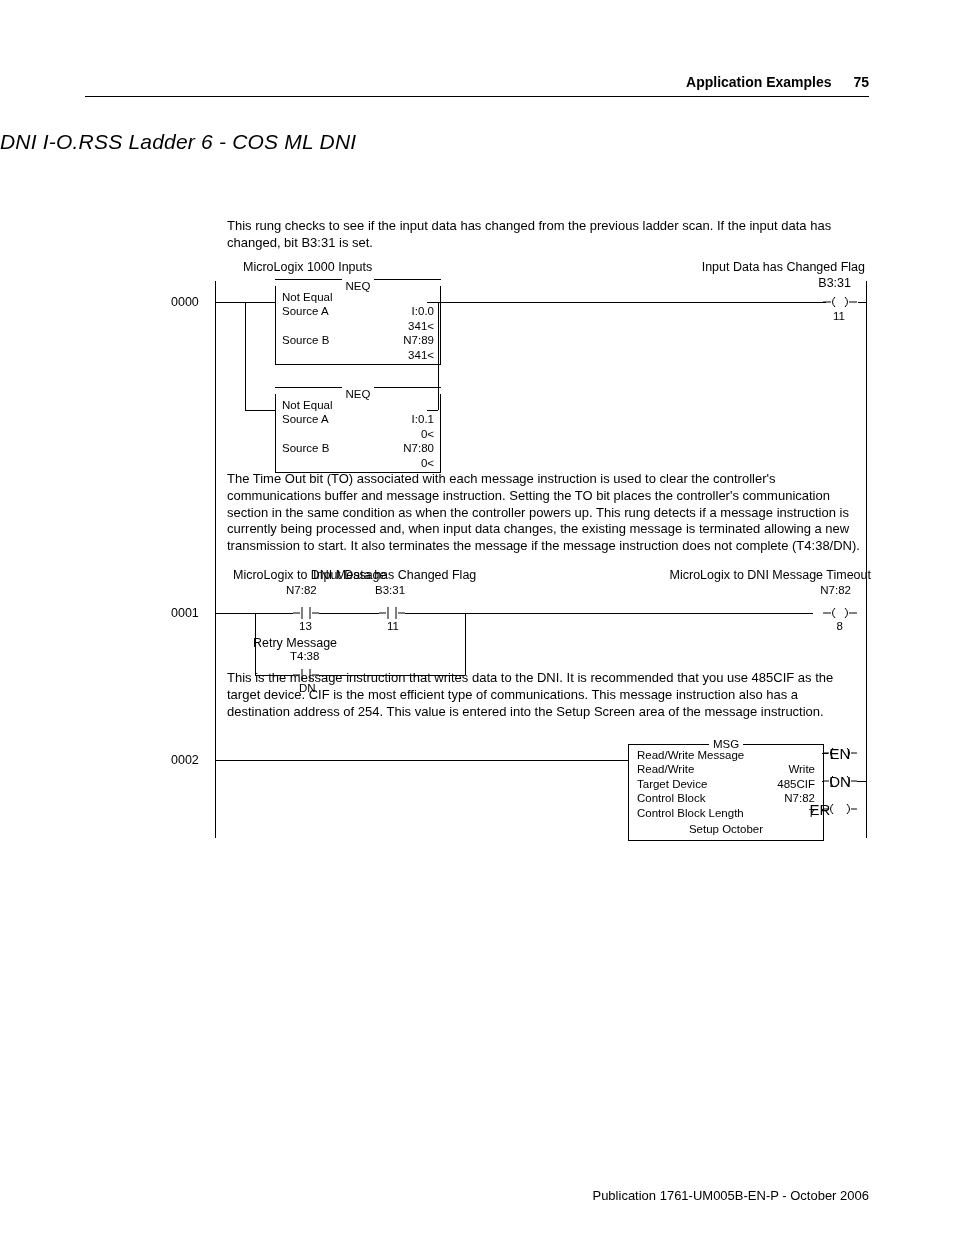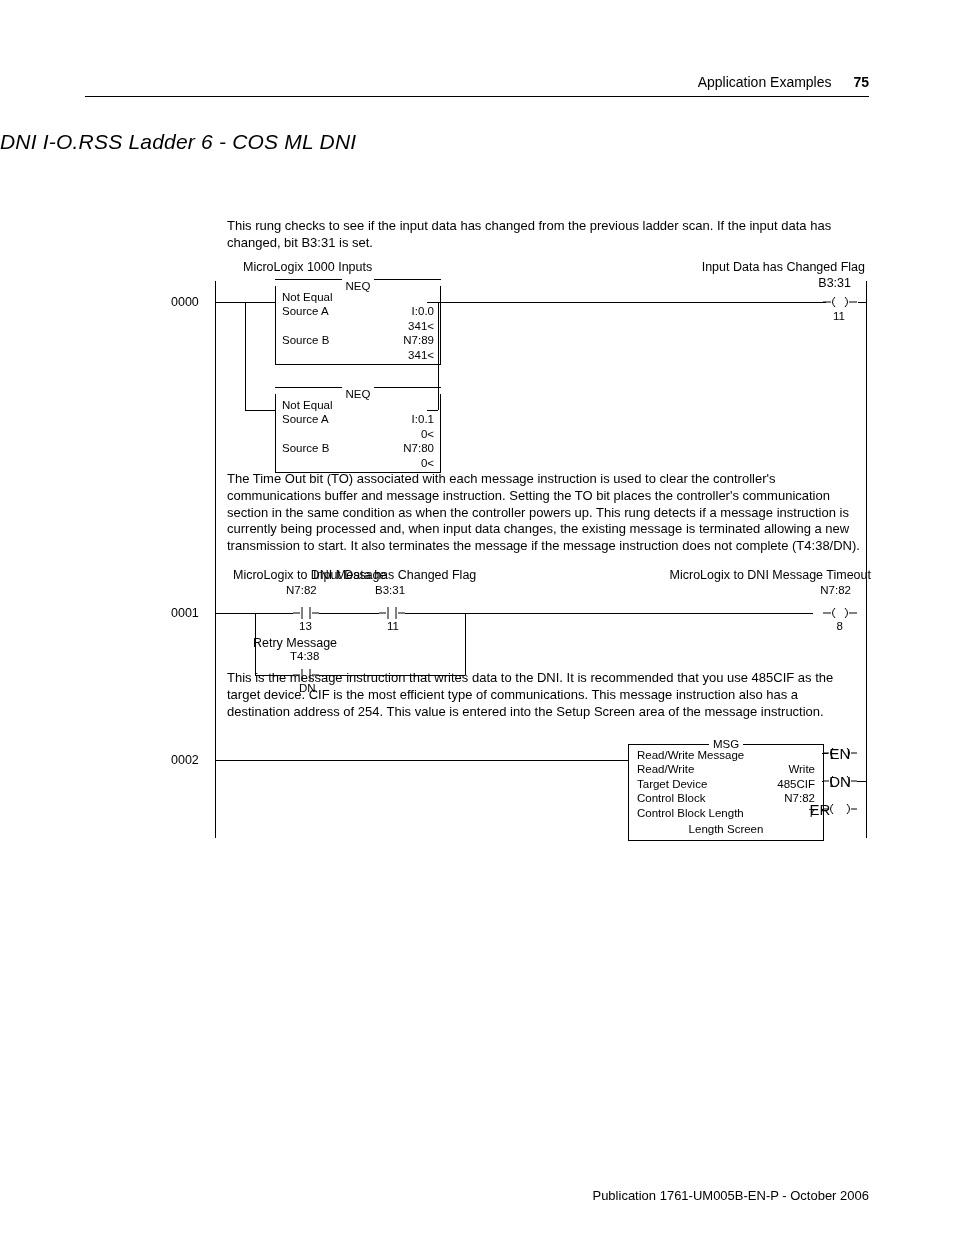--- a/index.html
+++ b/index.html
@@ -17,21 +17,21 @@
     position: relative;
     width: 954px;
     height: 1235px;
   }
   .header-row {
     position: absolute;
     top: 74px;
     right: 85px;
     font-size: 14px;
   }
-  .header-sec { font-weight: 400; margin-top: 32px; }
+  .header-sec { font-weight: 700; margin-top: 32px; }
   .header-num { font-weight: 700; margin-left: 18px; }
   .hrule {
     position: absolute;
     left: 85px; right: 85px;
     top: 96px;
     border-top: 1.2px solid #000;
   }
   .title {
     position: absolute;
     top: 130px;
@@ -328,21 +328,21 @@
             <span>485CIF</span>
           </div>
         <div class="row">
             <span>Control Block</span>
             <span>N7:82</span>
           </div>
         <div class="row">
             <span>Control Block Length</span>
             <span>7</span>
           </div>
-        <div class="setup">Length Screen</div>
+        <div class="setup">Setup October</div>
       </div>
 
       <div class="hline" style="left:649px; width:6px; top:535px;"></div>
       <div class="coil" style="right:10px; top:528px;">
         <svg viewBox="0 0 34 14">
             <path d="M0 7 L6 7 M28 7 L34 7 M10 2 Q5 7 10 12 M24 2 Q29 7 24 12" stroke="#000" fill="none" stroke-width="1"></path>
           </svg>
         <div class="txt">EN</div>
       </div>
       <div class="hline" style="left:649px; right:44px; top:535px;"></div>

